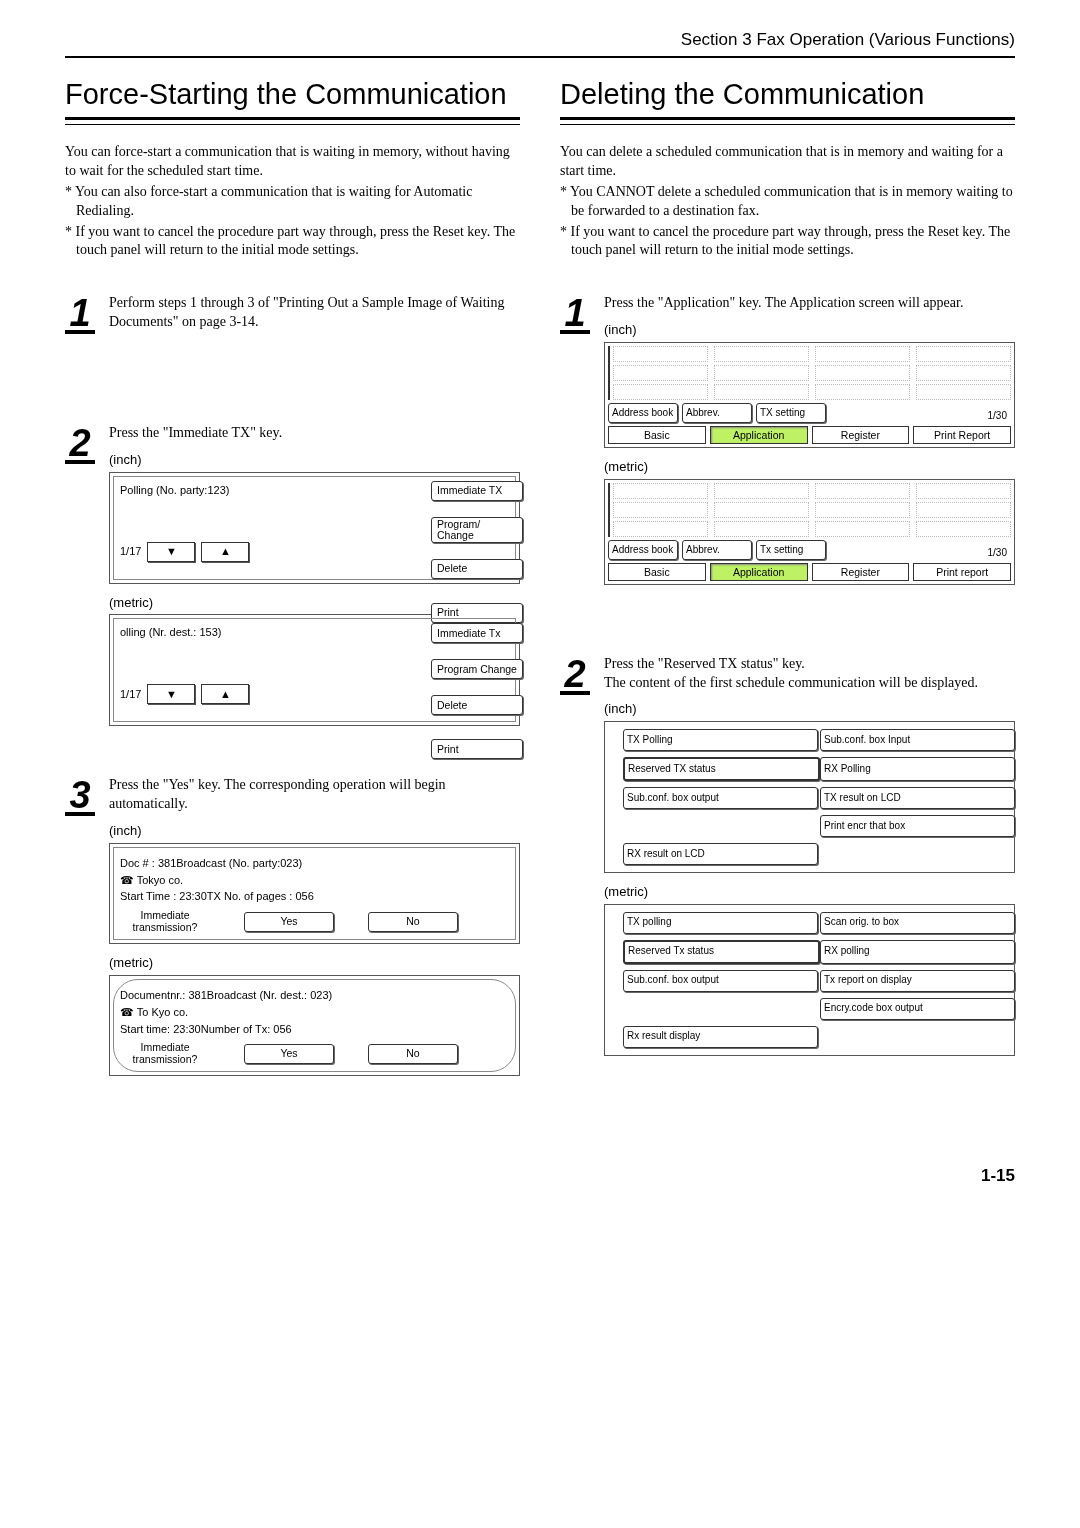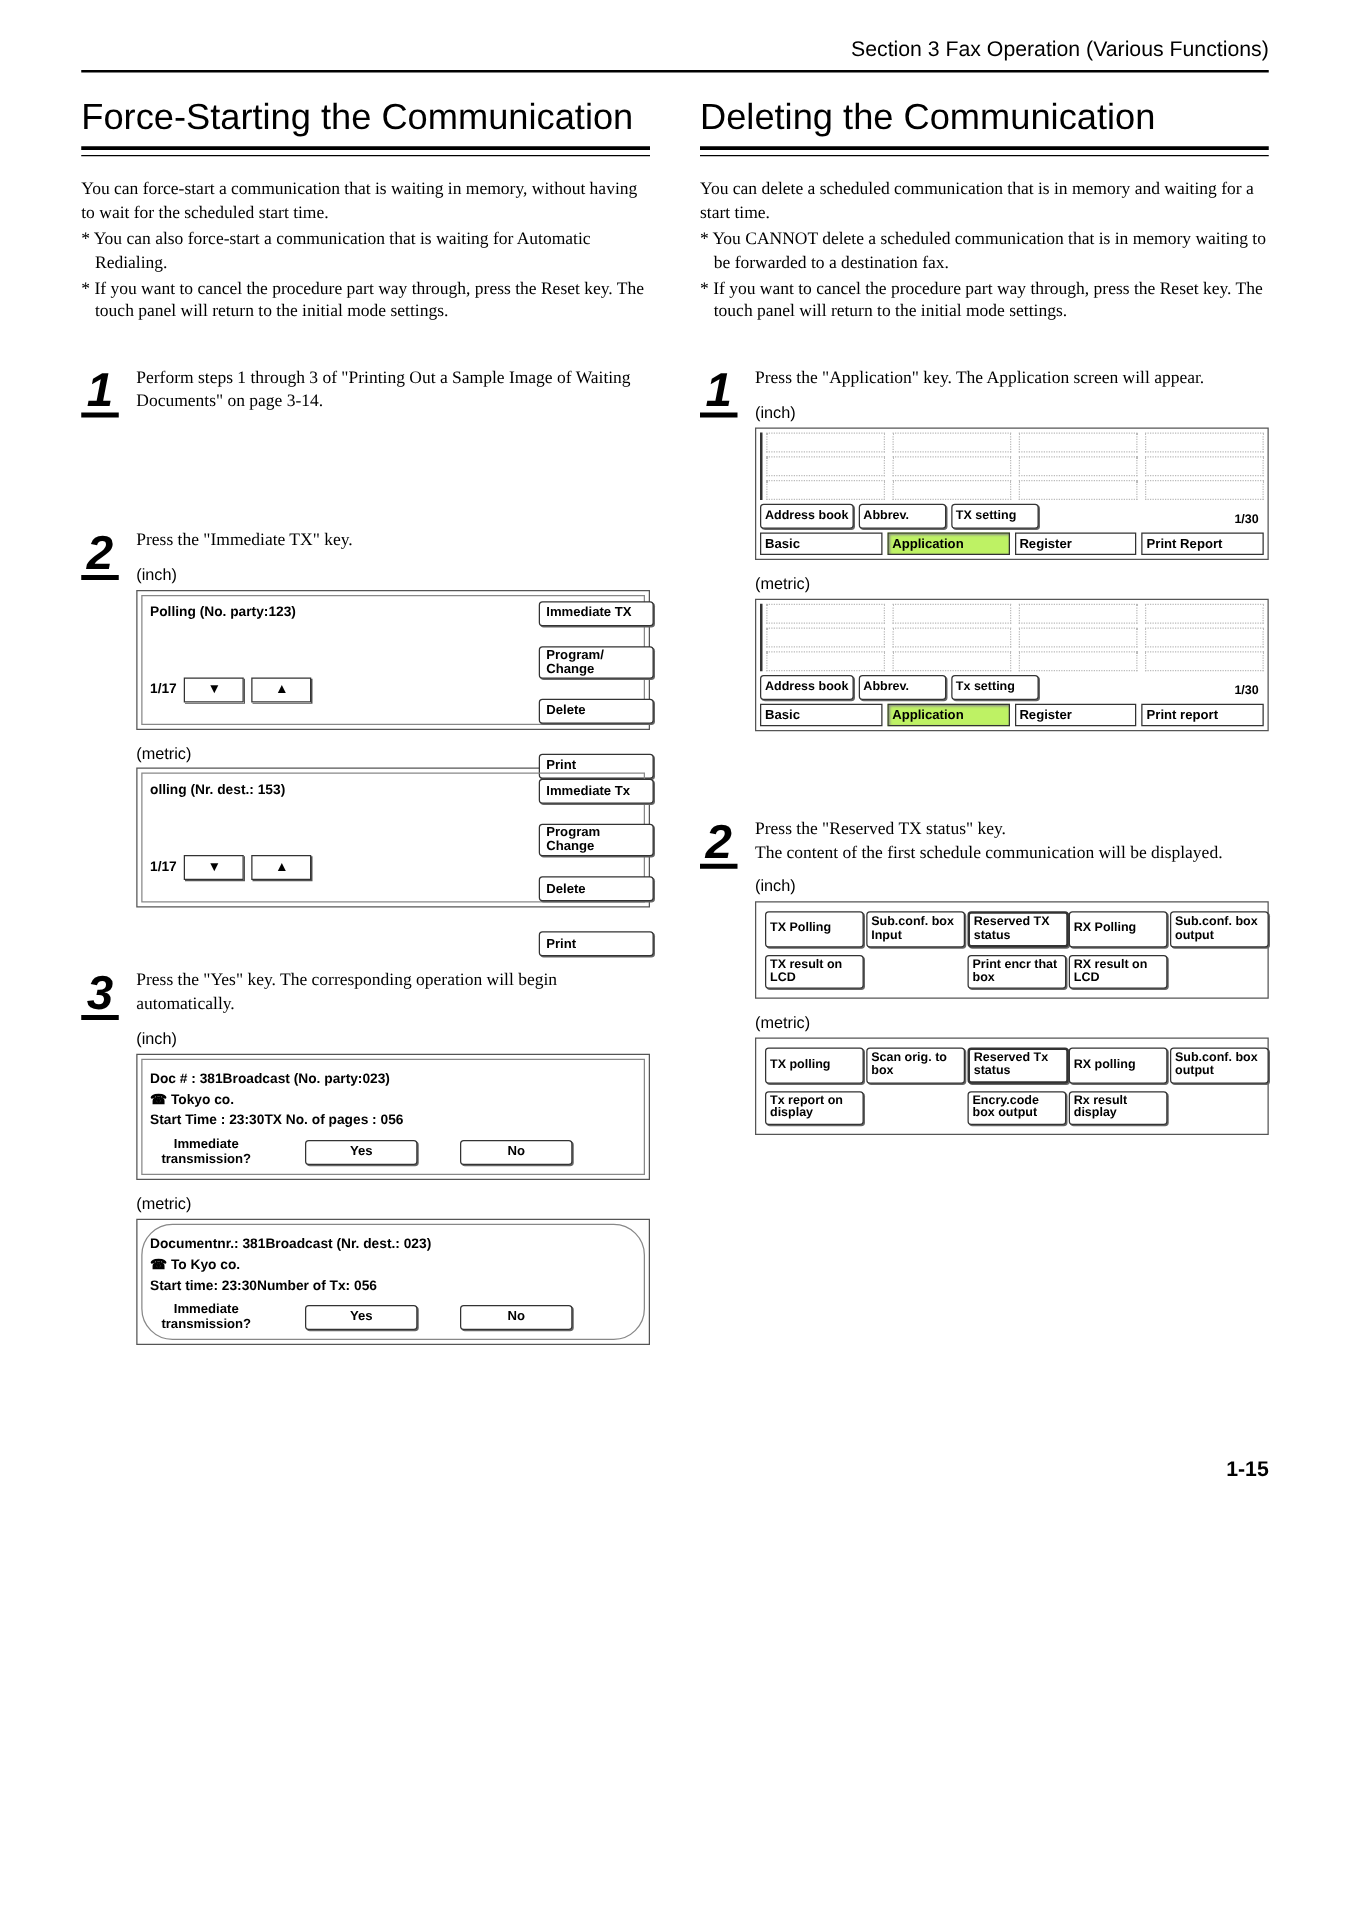--- a/index.html
+++ b/index.html
@@ -75,21 +75,20 @@
     font-family: Arial, sans-serif;
     font-size: 13px;
     margin: 8px 0 3px 0;
   }
   .panel {
     border: 1px solid #555;
     padding: 3px;
     font-family: Arial, sans-serif;
     font-size: 11px;
     margin-bottom: 10px;
-    font-weight: bold;
   }
   .panel-inner {
     border: 1px solid #888;
     padding: 6px;
     position: relative;
     min-height: 90px;
   }
   .btn {
     display: inline-flex;
     align-items: center;
@@ -140,30 +139,31 @@
   }
   .slot {
     border: 1px dotted #bbb;
     height: 14px;
   }
   .bottom-tabs {
     display:flex; gap:4px; margin-top:3px;
   }
   .tab {
     flex:1; border:1px solid #333; font-size:10.5px; padding:1px 3px;
-    background:#fff;
+    text-align:center; background:#fff;
   }
   .tab.active { background:#bef264; box-shadow: inset 1px 1px 2px #888;}
   .app-btn-row { display:flex; gap:4px; margin-top:3px; align-items:flex-end;}
   .app-btn-row .btn { min-width: 62px; padding:1px 3px; font-size:10px; line-height:1.1;}
   .app-btn-row .pgn { font-size:10px; margin-left:auto; padding-right:4px;}
   
   .res-grid {
-    display:grid; grid-template-columns: repeat(5,1fr); gap:6px 10px;
+    display:grid; grid-template-columns: repeat(2,1fr); gap:6px 10px;
     padding: 4px;
+    margin-left: 11px;
   }
   .res-grid .btn { width:100%; font-size:10px; line-height:1.05; padding:2px 3px;}
   .res-grid .empty { visibility:hidden;}
   .phone-icon::before { content:"☎"; font-size:11px; margin-right:3px;}
   .page-num {
     text-align: right;
     font-family: Arial, sans-serif;
     font-weight: bold;
     font-size: 17px;
     margin-top: 80px;

